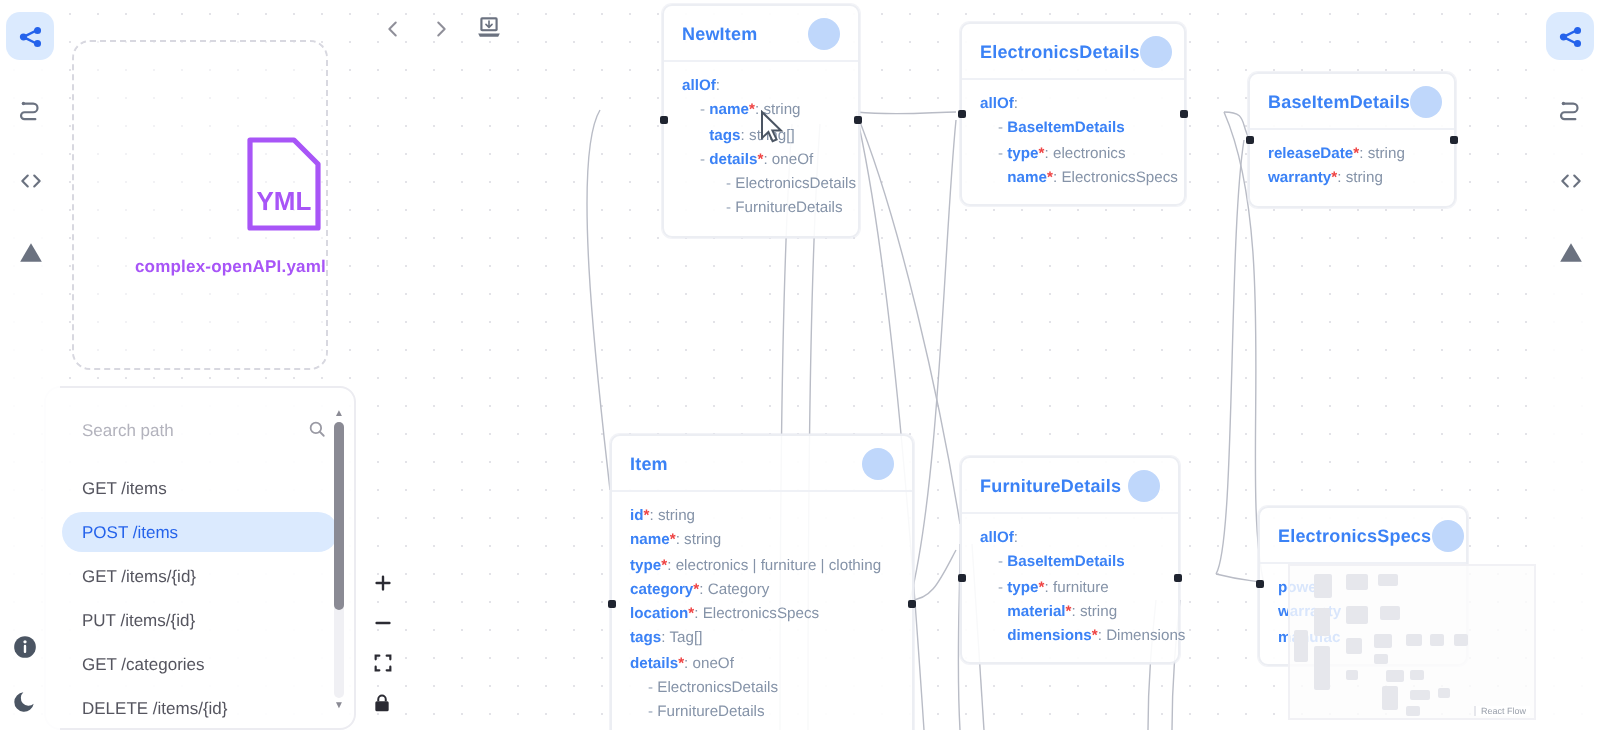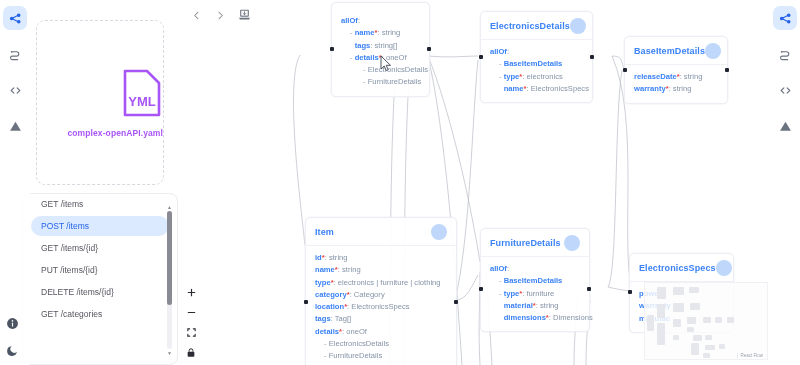--- a/index.html
+++ b/index.html
@@ -257,27 +257,36 @@
     <div>
       <svg width="42" height="50" viewBox="0 0 42 50" fill="none">
         <path d="M4 3 h22 l12 12 v32 h-34 Z" stroke="#a855f7" stroke-width="2.6" stroke-linejoin="round" fill="none"></path>
         <text x="21" y="38" font-family="Liberation Sans, sans-serif" font-size="13" font-weight="700" fill="#a855f7" text-anchor="middle">YML</text>
       </svg>
     </div>
     <div class="yml-name">complex-openAPI.yaml</div>
   </div>
 
   <div class="path-panel">
+    <div class="search-row">
+      <input class="search-input" type="text" placeholder="Search path" style="">
+      <span>
+        <svg width="9" height="9" viewBox="0 0 24 24" fill="none" stroke="#9a9aa4" stroke-width="2.4" stroke-linecap="round">
+          <circle cx="10.5" cy="10.5" r="7"></circle>
+            <path d="M16 16 L21 21"></path>
+        </svg>
+      </span>
+    </div>
     <div class="path-list">
       <div class="path-item">GET /items</div>
       <div class="path-item selected">POST /items</div>
       <div class="path-item">GET /items/{id}</div>
       <div class="path-item">PUT /items/{id}</div>
+      <div class="path-item">GET /categories</div>
       <div class="path-item">DELETE /items/{id}</div>
-      <div class="path-item">GET /categories</div>
     </div>
     <div class="panel-scroll">
       <div class="arrow up">▲</div>
       <div class="track"></div>
       <div class="thumb"></div>
       <div class="arrow down">▼</div>
     </div>
   </div>
 
   <div class="canvas-toolbar">
@@ -301,20 +310,24 @@
           <rect x="4" y="3" width="16" height="13" rx="1.6"></rect>
           <rect x="6" y="5" width="12" height="9" fill="#ffffff"></rect>
           <path d="M12 6.5 L12 12 M9.2 9.6 L12 12.4 L14.8 9.6" stroke="#6b7280" stroke-width="1.5" fill="none" stroke-linecap="round" stroke-linejoin="round"></path>
           <path d="M2 18 h20 l-1.5 3 h-17 Z"></path>
         </svg>
       </span>
     </div>
   </div>
 
   <div class="node" style="left:331px; top:2px; width:99px;">
+    <div class="node-head">
+      <span class="node-title">NewItem</span>
+      <span class="node-dot"></span>
+    </div>
     <div class="node-body">
       <div class="row"><span class="key">allOf</span><span class="val">:</span></div>
       <div class="row ind1"><span class="bullet">-</span> <span class="key">name</span><span class="req">*</span><span class="val">: </span><span class="val">string</span></div>
       <div class="row ind1"><span style="visibility:hidden">-</span> <span class="key">tags</span><span class="val">: </span><span class="val">string[]</span></div>
       <div class="row ind1"><span class="bullet">-</span> <span class="key">details</span><span class="req">*</span><span class="val">: </span><span class="val">oneOf</span></div>
       <div class="row ind2"><span class="bullet">-</span> <span class="val">ElectronicsDetails</span></div>
       <div class="row ind2"><span class="bullet">-</span> <span class="val">FurnitureDetails</span></div>
     </div>
     <span class="handle l"></span>
     <span class="handle r"></span>

